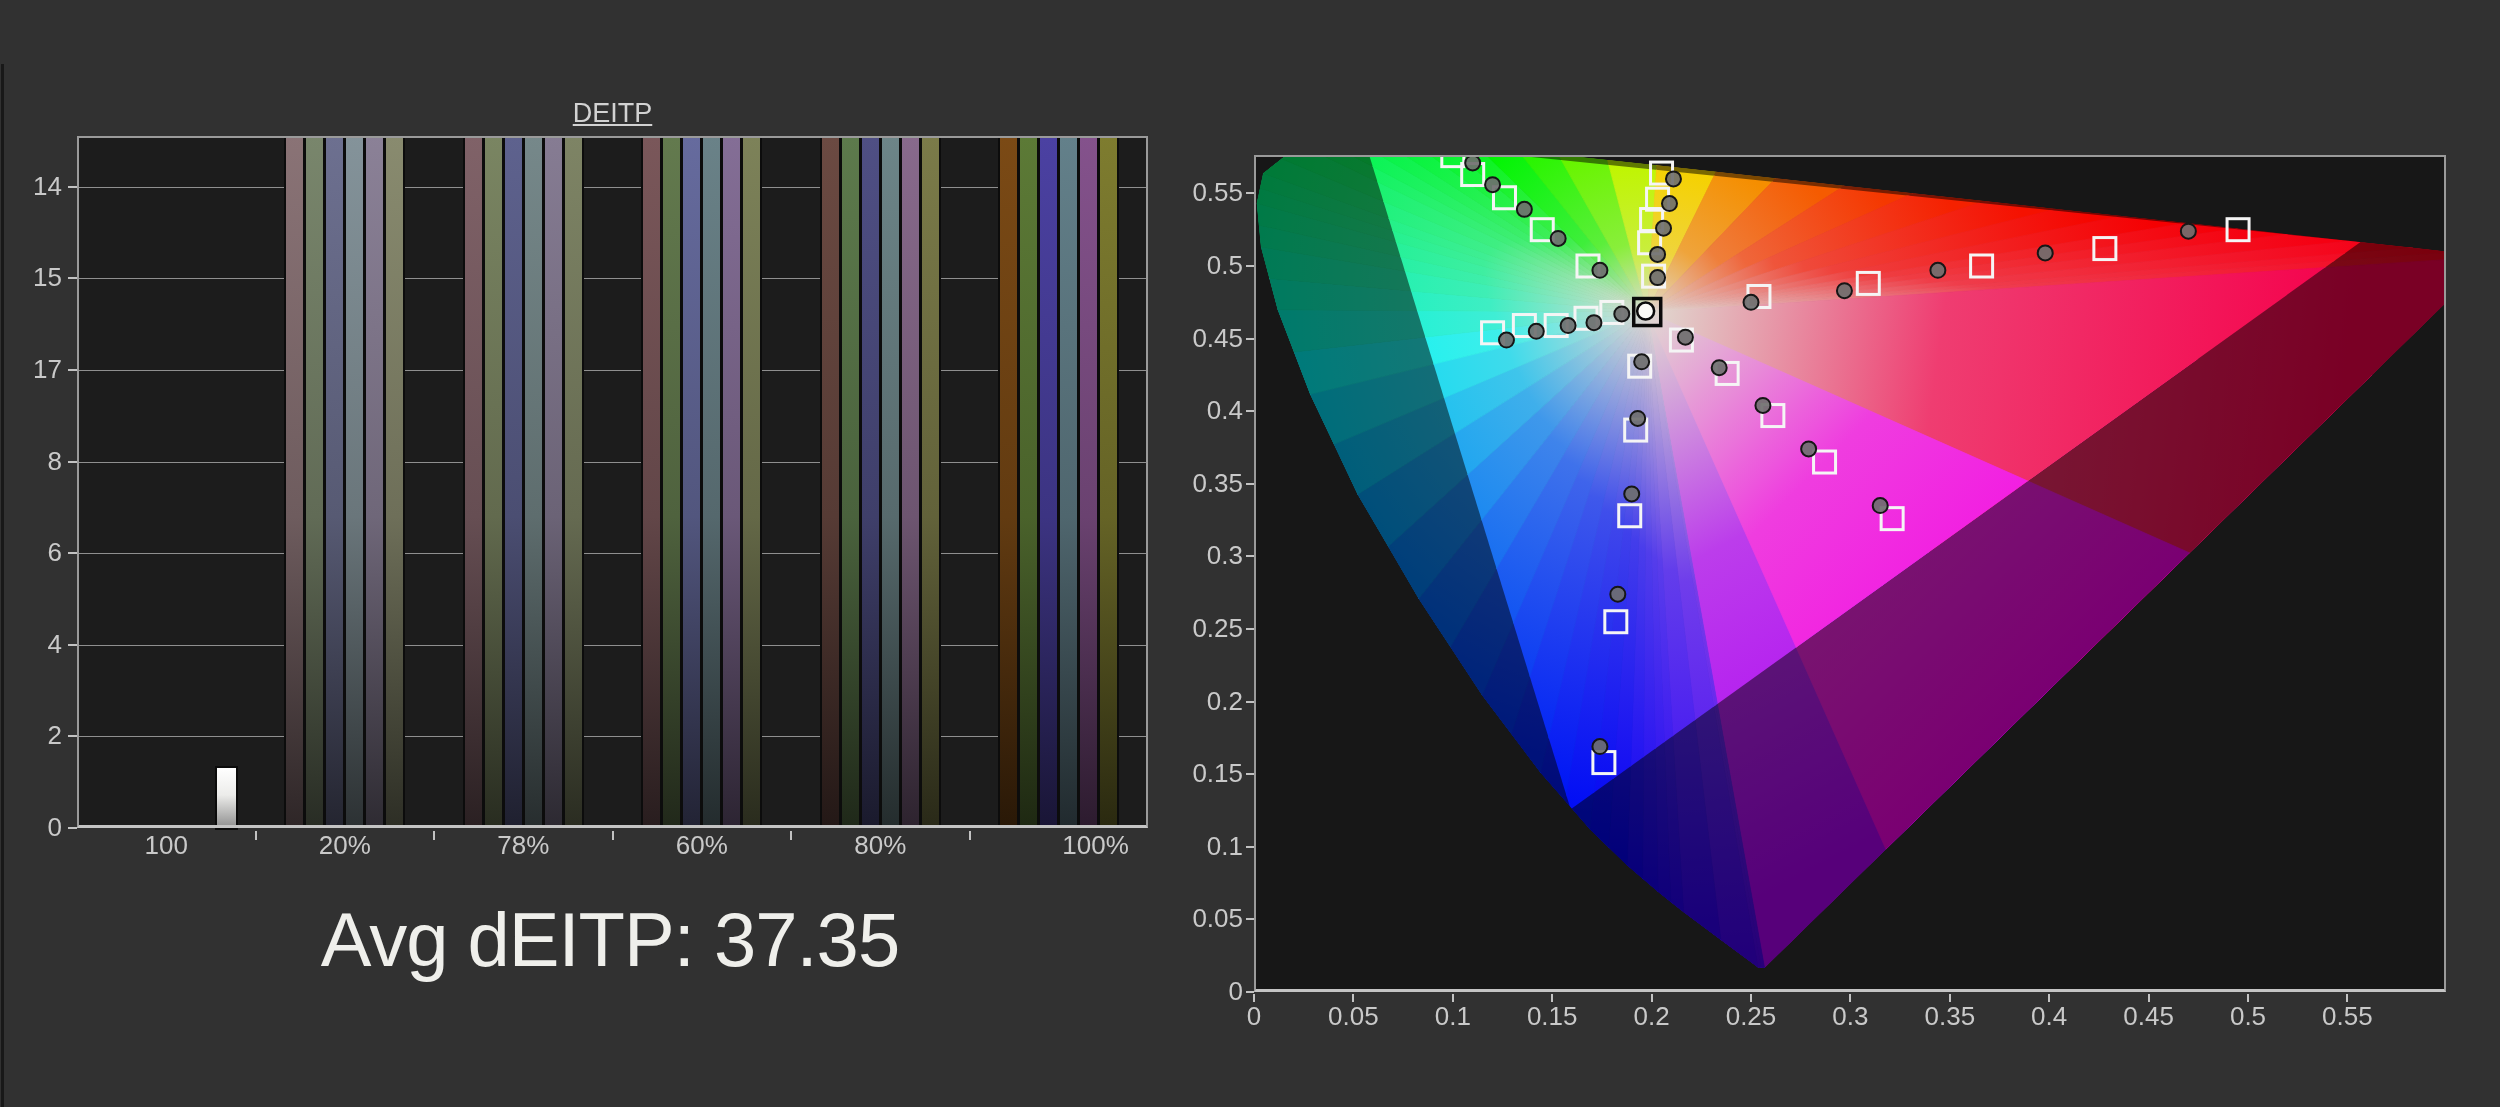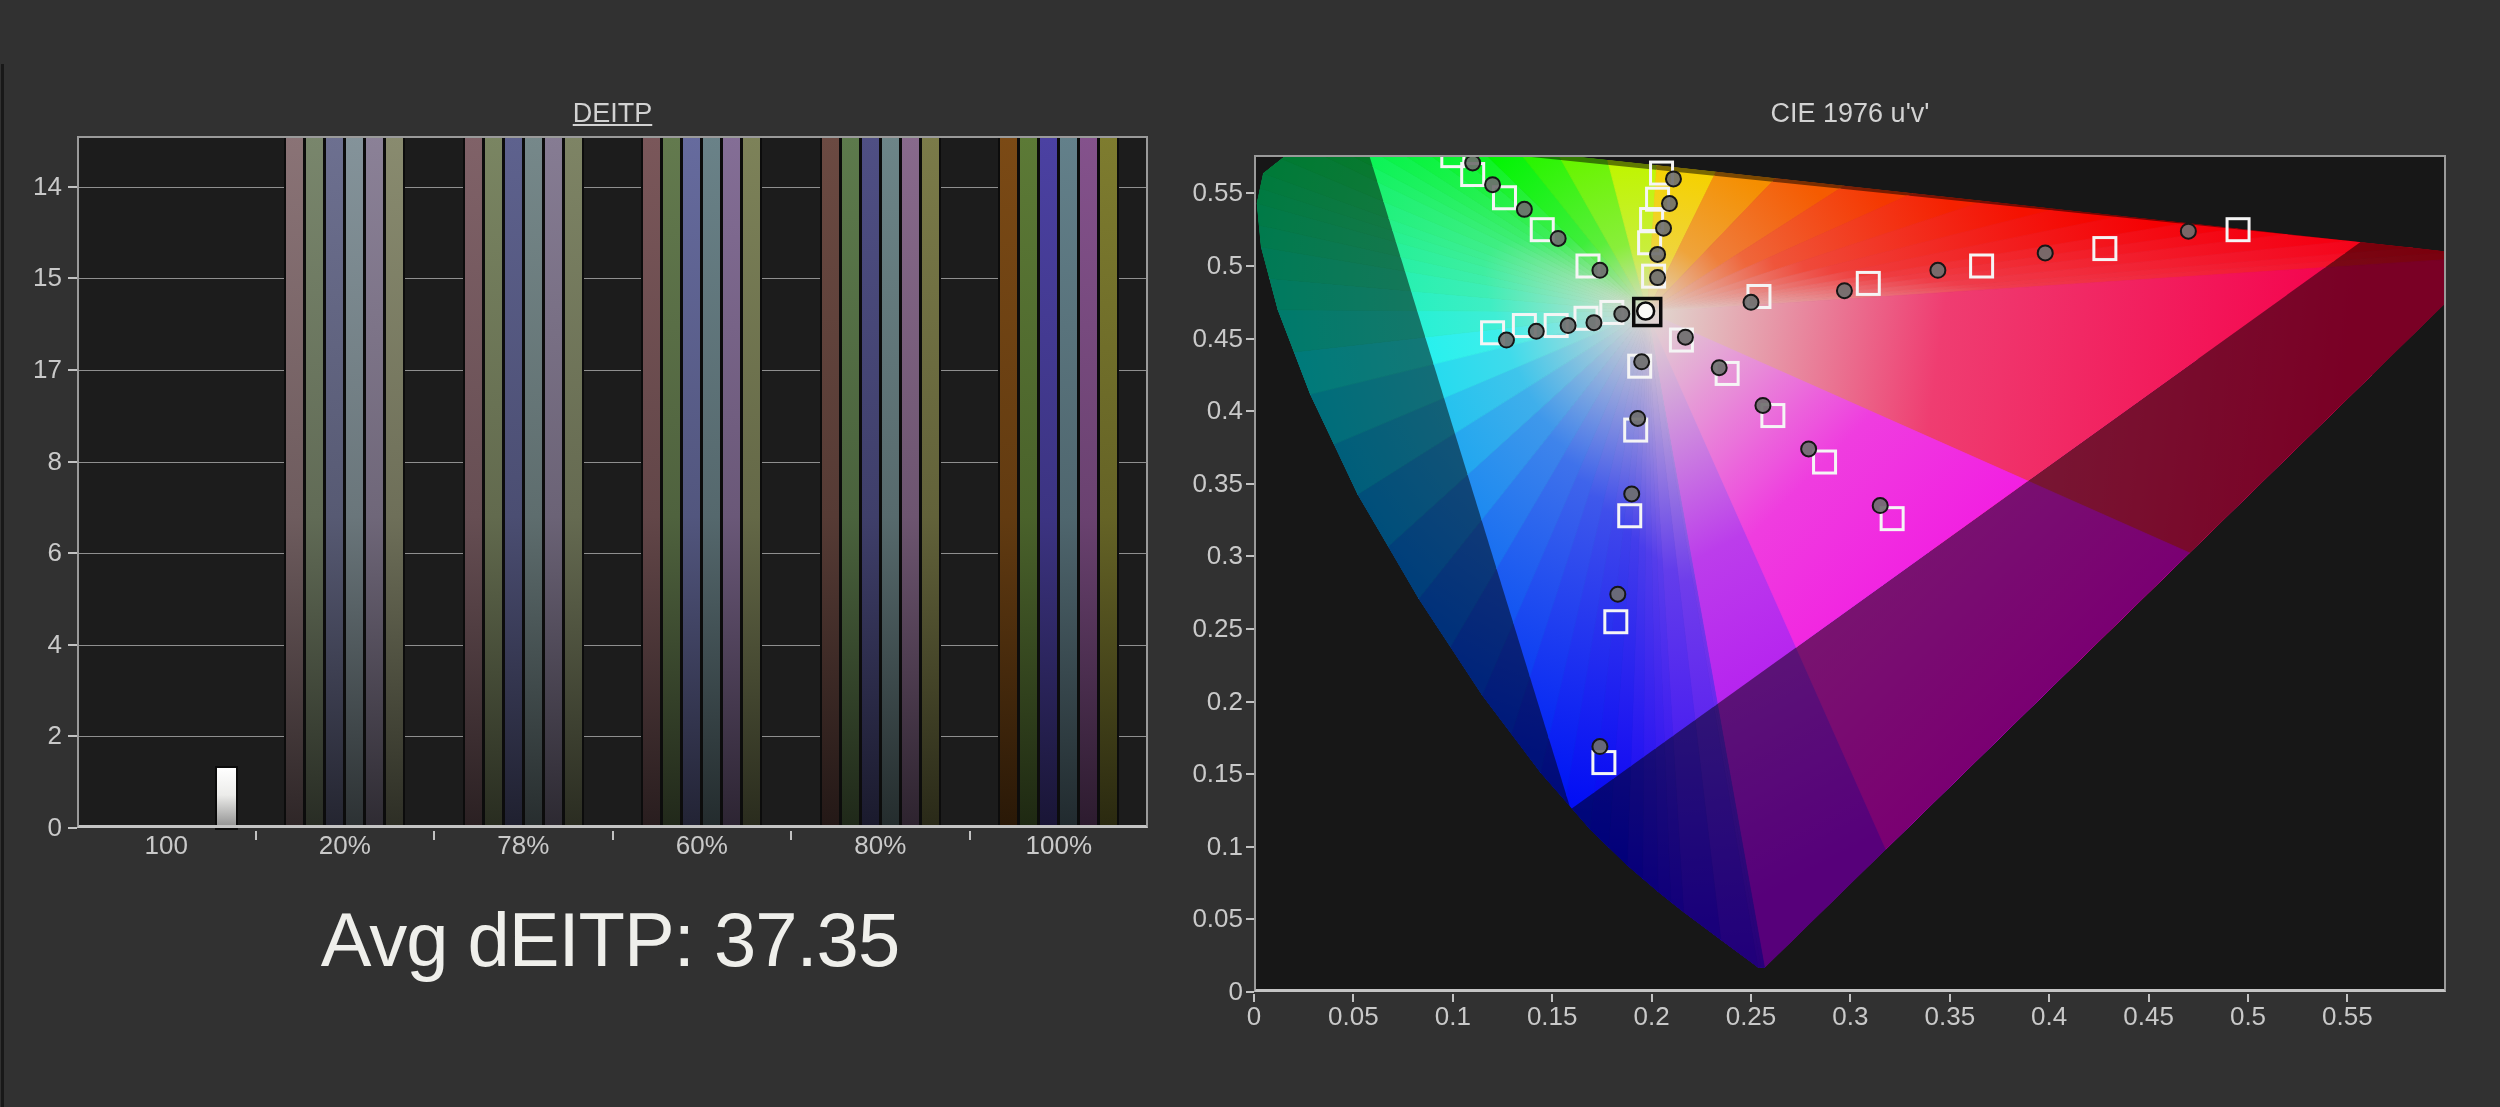--- a/index.html
+++ b/index.html
@@ -92,31 +92,30 @@
       <div class="dash-h" style="left:68px;top:369px;width:9px;"></div>
       <div class="tick-label" style="left:6px;top:263.4000000000001px;width:56px;text-align:right;">15</div>
       <div class="dash-h" style="left:68px;top:277.4000000000001px;width:9px;"></div>
       <div class="tick-label" style="left:6px;top:171.80000000000007px;width:56px;text-align:right;">14</div>
       <div class="dash-h" style="left:68px;top:185.80000000000007px;width:9px;"></div>
       <div class="tick-label" style="left:96.25px;top:831px;width:140px;text-align:center;">100</div>
       <div class="tick-label" style="left:274.75px;top:831px;width:140px;text-align:center;">20%</div>
       <div class="tick-label" style="left:453.25px;top:831px;width:140px;text-align:center;">78%</div>
       <div class="tick-label" style="left:631.75px;top:831px;width:140px;text-align:center;">60%</div>
       <div class="tick-label" style="left:810.25px;top:831px;width:140px;text-align:center;">80%</div>
-      <div class="tick-label" style="left:988.75px;top:831px;width:140px;text-align:center;">100%</div>
+      <div class="tick-label" style="left:988.75px;top:831px;width:140px;text-align:right;">100%</div>
       <div class="dash-v" style="left:254.5px;top:831px;height:9px;"></div>
       <div class="dash-v" style="left:433px;top:831px;height:9px;"></div>
       <div class="dash-v" style="left:611.5px;top:831px;height:9px;"></div>
       <div class="dash-v" style="left:790px;top:831px;height:9px;"></div>
       <div class="dash-v" style="left:968.5px;top:831px;height:9px;"></div>
     </div>
 
   <div class="avg-text">Avg dEITP: 37.35</div>
 
-  <div class="chart-title" style="left:1254px;top:96px;width:1192px;">CIE 1976 u'v'</div>
 
   <div class="plot" id="ciePlot">
     <svg id="cieSvg" width="1192" height="837" viewBox="0 0 1192 837">
         <defs>
           <clipPath id="hsClip">
             <polygon points="631.9852,694.341 692.7185999999999,635.0631000000001 753.452,575.7852 814.1854,516.5073 874.9187999999999,457.22940000000006 935.6522,397.9515 996.3856,338.67359999999996 1057.119,279.39570000000003 1117.8524,220.1178000000001 814.1854,516.5073 510.51839999999993,812.8968 507.2382,812.7516 503.958,812.6064 466.7824,784.9458 429.60679999999996,757.2852 416.8836,747.1938 404.16040000000004,737.1024 388.654,723.8166 373.1476,710.5308 354.5598,692.4534 335.97200000000004,674.376 311.2214,646.062 286.4708,617.748 257.2472,578.9796 228.0236,540.2112 196.315,492.0048 164.6064,443.7984 134.0906,391.59900000000005 103.5748,339.3996 79.81819999999999,289.3056 56.0616,239.21159999999998 39.8594,196.95839999999998 23.657200000000003,154.7052 15.3076,123.34199999999998 6.958,91.97879999999998 4.8706,70.12619999999998 2.7832,48.27359999999999 5.964,33.24540000000002 9.1448,18.217200000000048 27.5338,3.8424000000000547 45.922799999999995,-10.532399999999939 72.76079999999999,-12.782999999999959 99.5988,-15.033599999999979 128.5242,-14.162399999999991 157.4496,-13.291200000000003 190.7486,-10.75019999999995 224.0476,-8.209199999999896 264.2052,-4.216199999999958 304.36280000000005,-0.22320000000001983 353.5658,5.003999999999962 402.7688,10.231199999999944 462.1106,16.765199999999993 521.4524,23.29920000000004 590.2372,30.776999999999987 659.022,38.25479999999993 730.59,46.09559999999999 802.158,53.93640000000005 867.4638,60.97860000000003 932.7696,68.02080000000001 983.4636,73.61099999999999 1034.1576,79.20119999999997 1096.5808,86.0256 1159.004,92.85000000000002 1199.1616,97.20600000000007 1239.3192,101.56200000000013 935.6522,397.95150000000007"></polygon>
           </clipPath>
           <clipPath id="triClip">
             <polygon points="1106.5208,87.04200000000003 110.5328,-15.033599999999979 316.6884,654.3384"></polygon>
           </clipPath>

